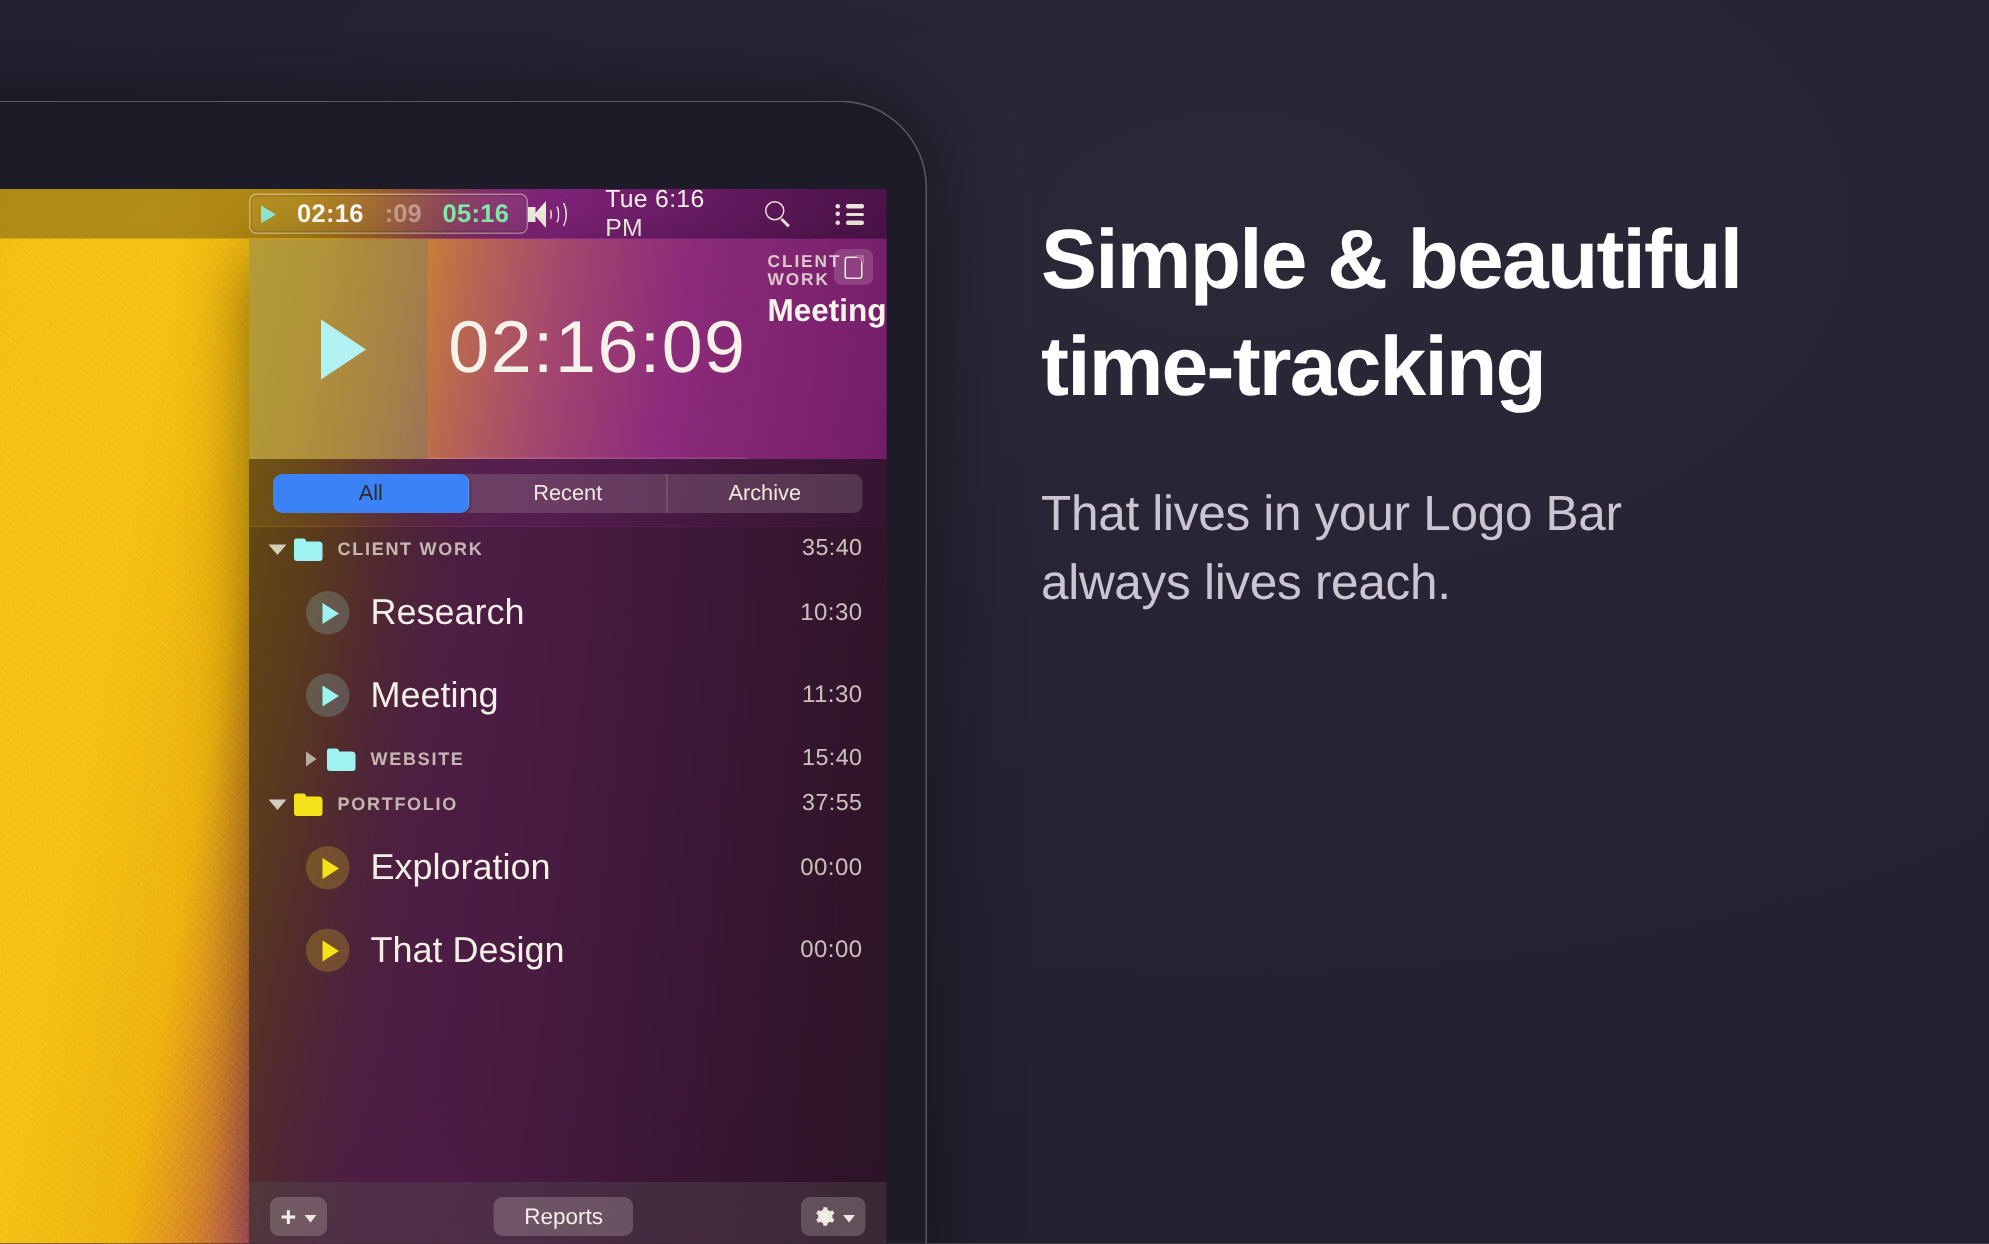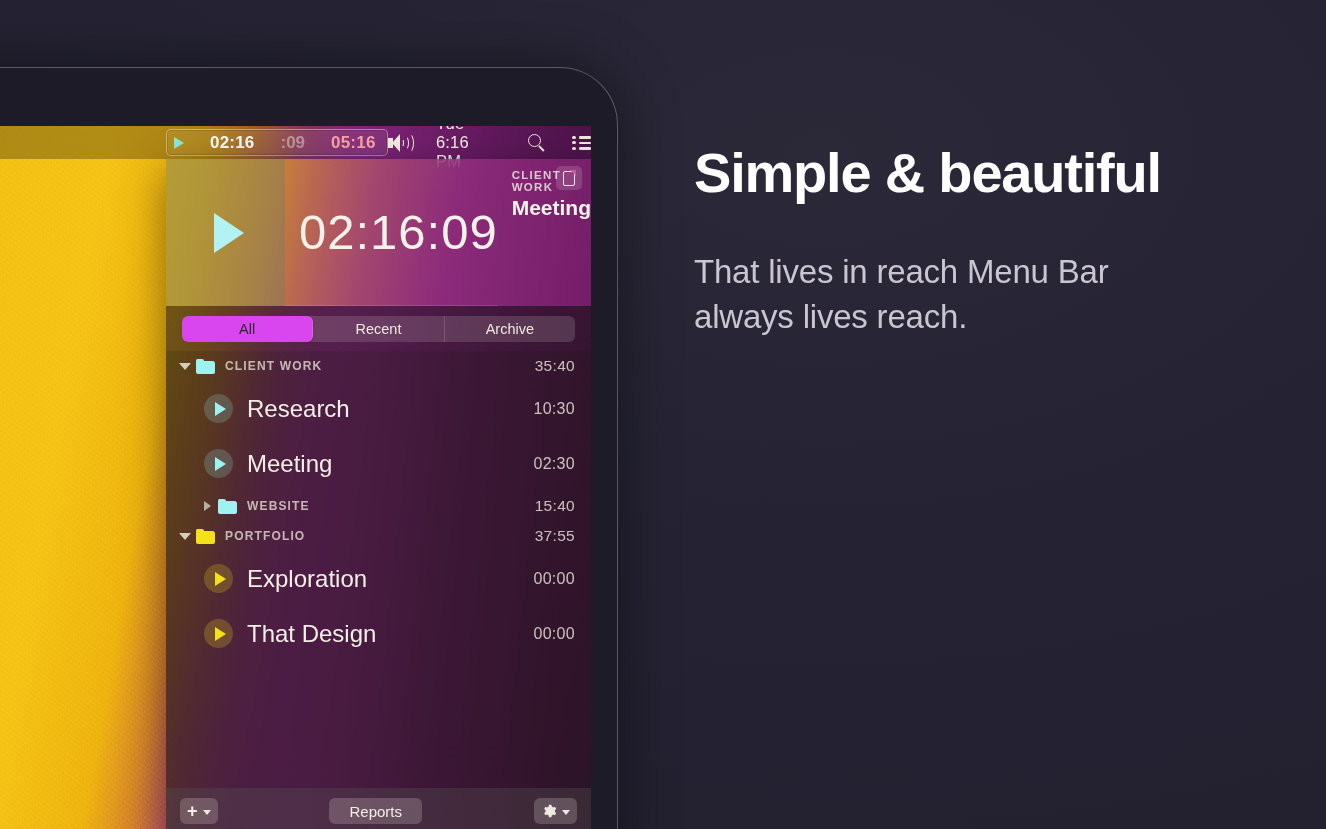--- a/index.html
+++ b/index.html
@@ -67,36 +67,36 @@
   .menubar {
     position: absolute; left: 0; top: 0; width: 651px; height: 33px;
     background: rgba(22,18,26,0.30);
     backdrop-filter: blur(14px);
     display: flex; align-items: center;
     color: #f3efe6;
     font-size: 15px;
   }
   .menubar-spacer { flex: 0 0 226px; }
   .mb-timer {
-    display: flex; align-items: center; gap: 26px;
+    display: flex; align-items: center; gap: 14px;
     height: 27px; padding: 0 11px 0 7px;
     border: 1px solid rgba(245,240,220,0.42);
     border-radius: 5px;
     background: rgba(255,250,220,0.07);
     box-shadow: inset 0 0 0 1px rgba(0,0,0,0.12);
   }
   .mb-play {
     width: 0; height: 0;
     border-left: 10px solid #8ee8d8;
     border-top: 6.5px solid transparent;
     border-bottom: 6.5px solid transparent;
   }
   .mb-time-main { font-size: 17px; font-weight: 700; letter-spacing: .2px; color: #fffdf5; }
   .mb-time-sec  { font-size: 17px; font-weight: 700; color: rgba(255,253,245,0.42); }
-  .mb-time-alt  { font-size: 17px; font-weight: 700; color: #fca5a5; letter-spacing:.2px; }
+  .mb-time-alt  { font-size: 17px; font-weight: 700; color: #86efac; letter-spacing:.2px; }
   .mb-right { margin-left: auto; display:flex; align-items:center; gap: 34px; padding-right: 19px; }
   .mb-clock { font-size: 16.5px; color:#f6f1e6; letter-spacing:.2px;}
   .icon-speaker { width: 24px; height: 18px; position: relative; display:inline-block; }
   .icon-speaker .body {
     position:absolute; left:0; top:4px; width:5px; height:10px; background:#f3eee3;
   }
   .icon-speaker .cone {
     position:absolute; left:4px; top:0; width:0; height:0;
     border-top:9px solid transparent; border-bottom:9px solid transparent; border-right:8px solid #f3eee3;
   }
@@ -196,21 +196,21 @@
     background: rgba(236,232,222,0.16);
   }
   .seg {
     flex: 1; display:flex; align-items:center; justify-content:center;
     font-size: 14.5px; color: #efe9dd;
     border-right: 1px solid rgba(255,255,255,0.14);
     cursor: pointer;
   }
   .seg:last-child { border-right: none; }
   .seg.active {
-    background: #d946ef; color: #2b2b2b;
+    background: #3b82f6; color: #2b2b2b;
     border-radius: 6px;
     box-shadow: 0 1px 2px rgba(0,0,0,0.35);
   }
 
   
   .panel-list {
     height: 437px;
     background: rgba(26,21,20,0.66);
     backdrop-filter: blur(22px);
     overflow: hidden;
@@ -396,21 +396,21 @@
             </div>
           </div>
 
           <div class="row-wrap">
             <div class="sep"></div>
             <div class="row">
               <span class="play-circle" style="background:rgba(158,242,239,0.20)">
                 <span class="t" style="border-left:11px solid #9ef2ef"></span>
               </span>
               <span class="task-label">Meeting</span>
-              <span class="row-time">02:30</span>
+              <span class="row-time">11:30</span>
             </div>
           </div>
 
           <div class="row-wrap">
             <div class="sep"></div>
             <div class="row group">
               <div class="indent"></div>
               <div class="disclosure">
                   <span class="tri-right"></span>
                 </div>
@@ -478,19 +478,20 @@
           </div>
         </div>
 
       </div>
     </div>
   </div>
 
   <div class="copy">
     <div class="headline">
       <div>Simple &amp; beautiful</div>
+      <div>time-tracking</div>
     </div>
     <div class="subcopy">
-      <div>That lives in reach Menu Bar</div>
+      <div>That lives in your Logo Bar</div>
       <div>always lives reach.</div>
     </div>
   </div>
 </div>
 
 </body></html>

